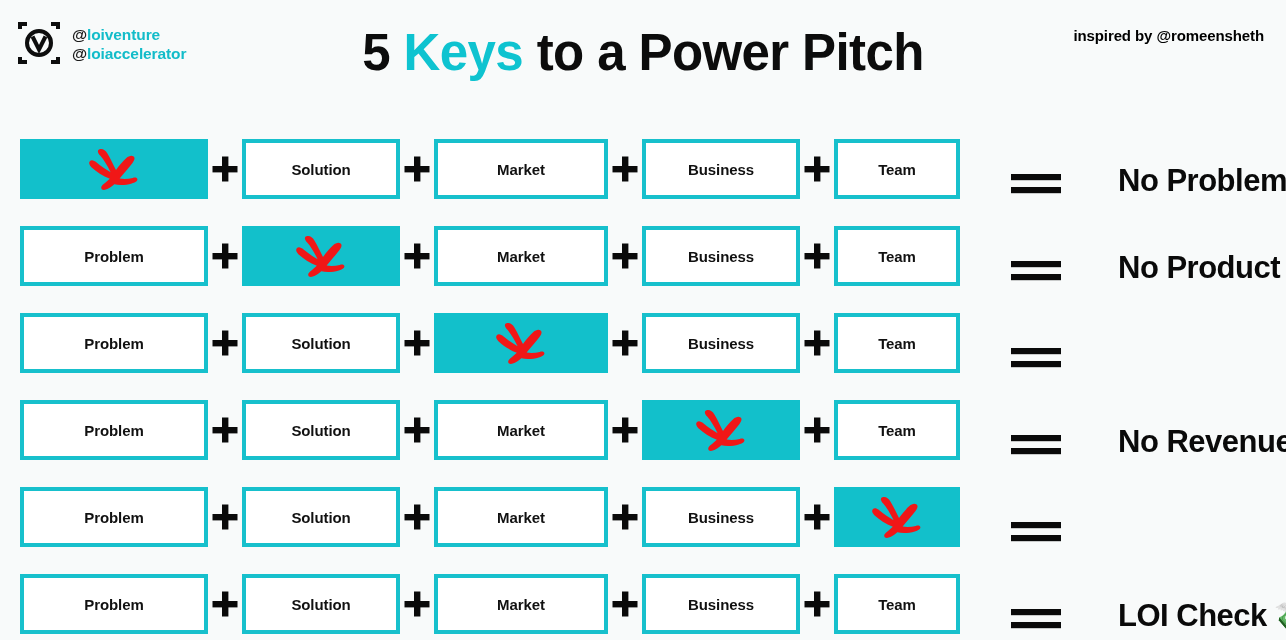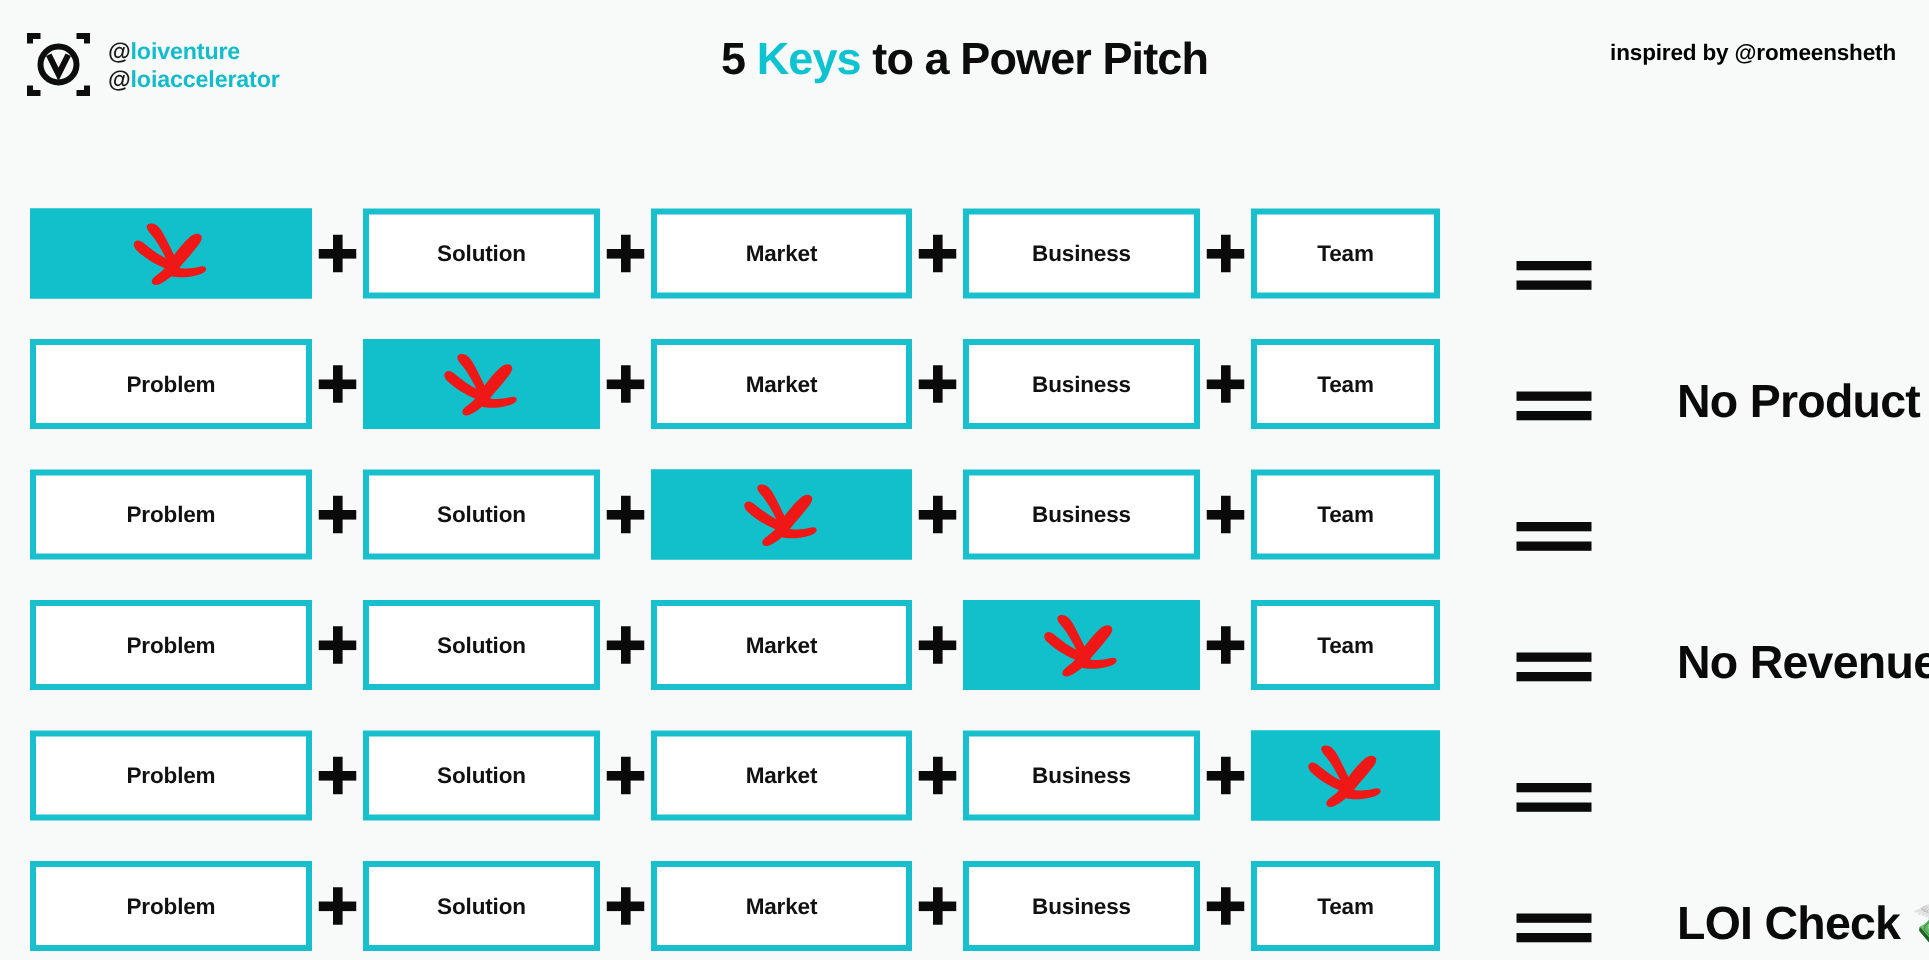--- a/index.html
+++ b/index.html
@@ -44,21 +44,21 @@
     letter-spacing: -0.1px;
   }
   .handle-row { white-space: nowrap; }
   .at { color: #1a1a1a; }
   .handle-name { color: #12bcc9; }
 
   .main-title {
     position: absolute;
     left: 0; right: 0; top: 23px;
     text-align: center;
-    font-size: 30px;
+    font-size: 51px;
     font-weight: 800;
     letter-spacing: -0.6px;
     color: #0c0c0c;
     white-space: nowrap;
   }
   .main-title .accent { color: #0ec3d0; }
 
   .credit {
     position: absolute;
     right: 22px; top: 27px;
@@ -245,20 +245,23 @@
         <div class="cell col-team">
           <span class="cell-label">Team</span>
         </div>
       </div>
       <span class="equals">
         <svg width="52" height="30" viewBox="0 0 52 30" aria-hidden="true">
           <rect x="1" y="5" width="50" height="6.2" fill="#0a0a0a"></rect>
           <rect x="1" y="18" width="50" height="6.2" fill="#0a0a0a"></rect>
         </svg>
       </span>
+      <div class="result">
+        <span>No Problem</span>
+      </div>
     </div>
     <div class="row row-1">
       <div class="grid">
         <div class="cell col-problem">
           <span class="cell-label">Problem</span>
         </div>
         <span class="plus">
           <svg width="28" height="28" viewBox="0 0 28 28" aria-hidden="true">
             <rect x="11" y="1.5" width="6.4" height="25" fill="#0a0a0a"></rect>
             <rect x="1.5" y="11" width="25" height="6.4" fill="#0a0a0a"></rect>

